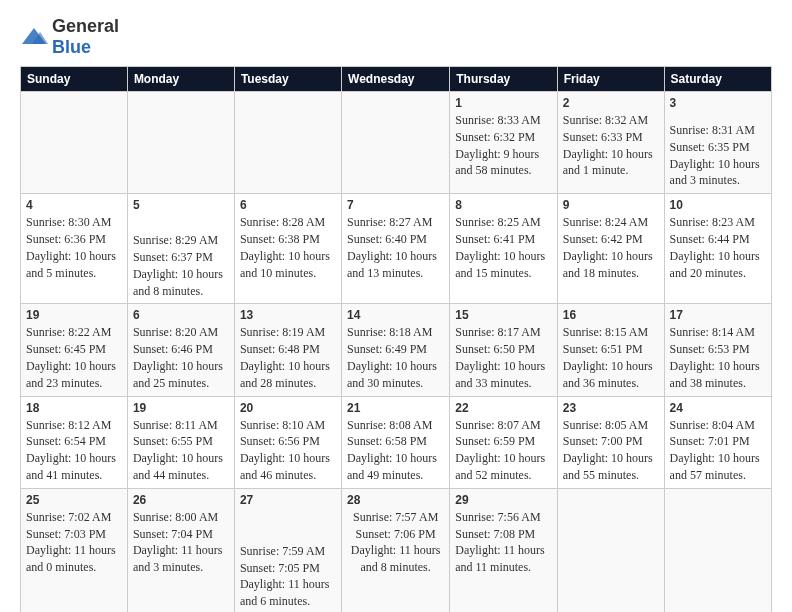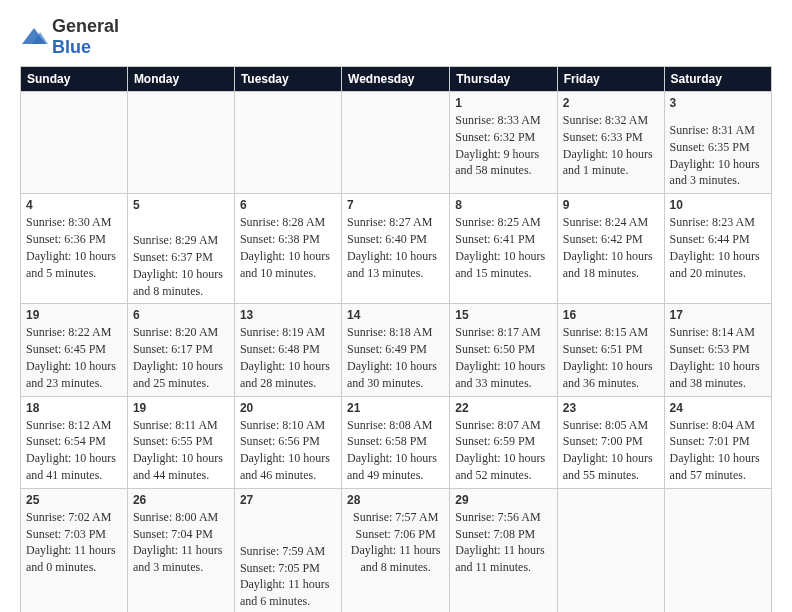--- a/index.html
+++ b/index.html
@@ -183,21 +183,21 @@
       <tr>
         <td>
           <span class="day-number">19</span>
           <div class="day-info" style="white-space: pre-line;">Sunrise: 8:22 AM
 Sunset: 6:45 PM
 Daylight: 10 hours and 23 minutes.</div>
         </td>
         <td>
           <span class="day-number">6</span>
           <div class="day-info" style="white-space: pre-line;">Sunrise: 8:20 AM
-Sunset: 6:17 PM
+Sunset: 6:46 PM
 Daylight: 10 hours and 25 minutes.</div>
         </td>
         <td>
           <span class="day-number">13</span>
           <div class="day-info" style="white-space: pre-line;">Sunrise: 8:19 AM
 Sunset: 6:48 PM
 Daylight: 10 hours and 28 minutes.</div>
         </td>
         <td>
           <span class="day-number">14</span>

